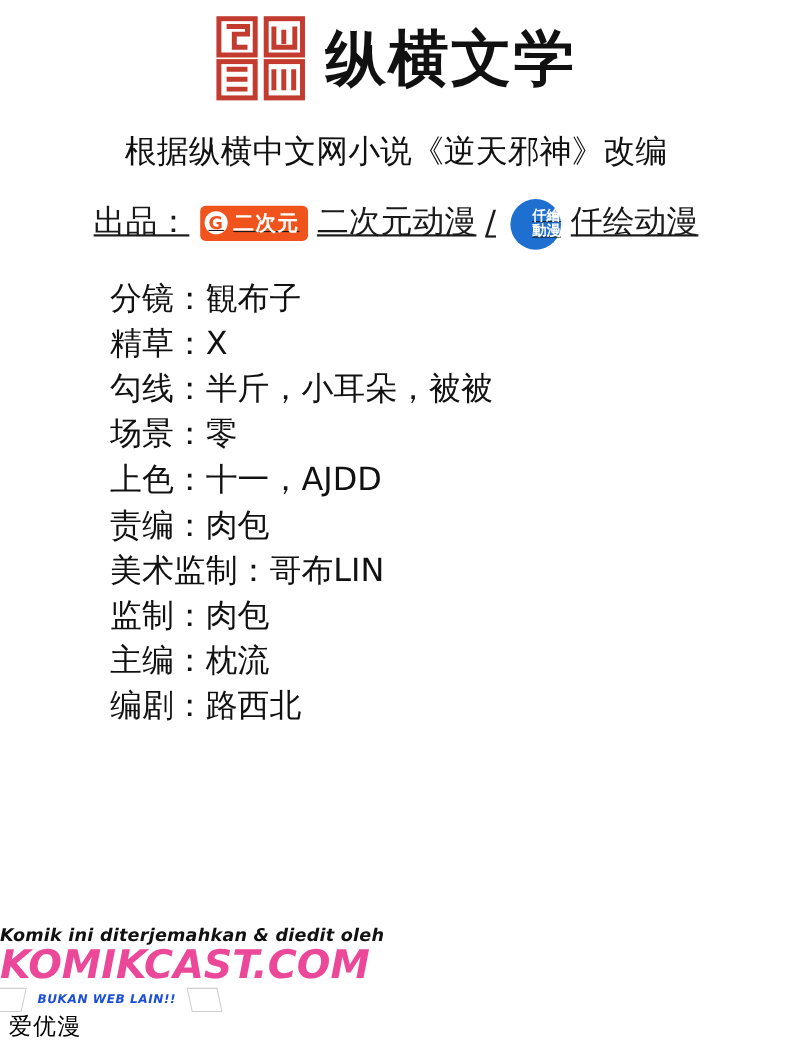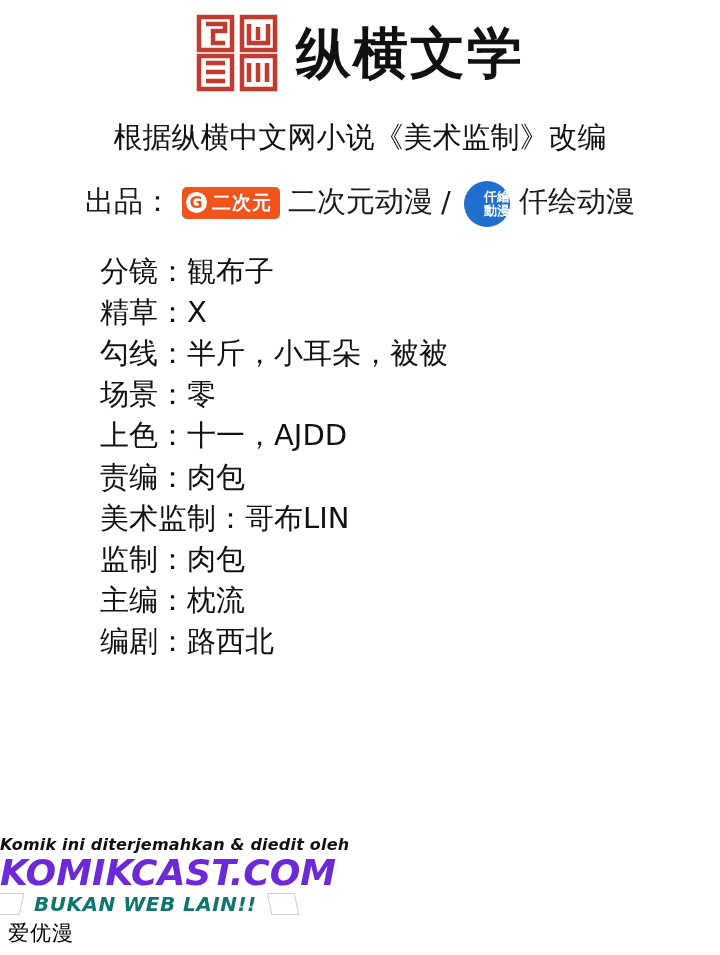--- a/index.html
+++ b/index.html
@@ -59,20 +59,21 @@
   }
   .line-adapt { margin-top: 28px; }
   .line-author { margin-top: 25px; }
   .line-studio {
     margin-top: 24px;
     display: flex;
     align-items: center;
     justify-content: center;
     gap: 4px;
     font-size: 29px;
+    text-decoration: underline;
   }
 
   .studio-label { margin-right: 2px; }
 
   .logo-erciyuan {
     display: inline-flex;
     align-items: center;
     background: #f0531c;
     color: #fff;
     border-radius: 5px;
@@ -143,21 +144,21 @@
     font-size: 16px;
     font-weight: bold;
     font-style: italic;
     color: #111;
     letter-spacing: 0.2px;
   }
   .scan-main {
     font-size: 36px;
     font-weight: bold;
     font-style: italic;
-    color: #6d28d9;
+    color: #ec4899;
     letter-spacing: 0px;
     line-height: 1.05;
     text-shadow:
       -1.5px -1.5px 0 #fff, 1.5px -1.5px 0 #fff,
       -1.5px 1.5px 0 #fff, 1.5px 1.5px 0 #fff,
       0 0 2px #fff;
   }
   .scan-ribbon {
     position: relative;
     display: inline-block;
@@ -172,24 +173,24 @@
     top: 3px;
     width: 26px;
     height: 20px;
     background: #fff;
     border: 1px solid #cfcfcf;
   }
   .scan-ribbon:before { left: -6px; transform: skewX(-12deg); }
   .scan-ribbon:after { right: -6px; transform: skewX(12deg); }
   .scan-sub {
     position: relative;
-    font-size: 20px;
+    font-size: 11px;
     font-weight: bold;
     font-style: italic;
-    color: #0f766e;
+    color: #1d4ed8;
     letter-spacing: 0.5px;
   }
 
   
   .watermark {
     position: absolute;
     left: 8px;
     bottom: 8px;
     font-size: 21px;
     color: #000000;
@@ -213,21 +214,21 @@
           <rect x="3" y="42" width="33" height="33"></rect>
           <path d="M10 49 h19 M10 58 h19 M10 67 h19"></path>
           <rect x="46" y="42" width="33" height="33"></rect>
           <path d="M53 49 v19 M62 49 v19 M71 49 v19"></path>
         </g>
       </svg>
     </div>
     <div class="brand-title">纵横文学</div>
   </div>
 
-  <div class="credit-line line-adapt">根据纵横中文网小说《美术监制》改编</div>
+  <div class="credit-line line-adapt">根据纵横中文网小说《逆天邪神》改编</div>
 
 
   <div class="line-studio">
     <span class="studio-label">出品：</span>
 
     <span class="logo-erciyuan">
       <span class="g">G</span>
       <span>二次元</span>
     </span>
 

